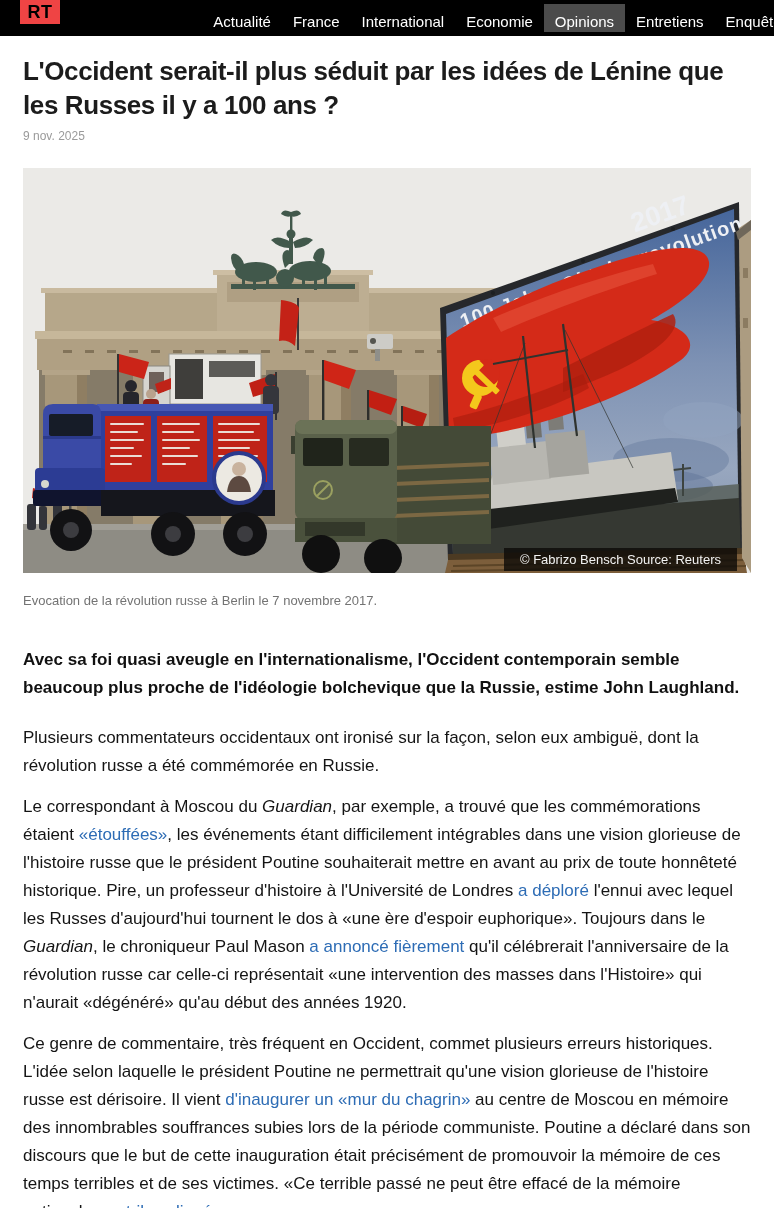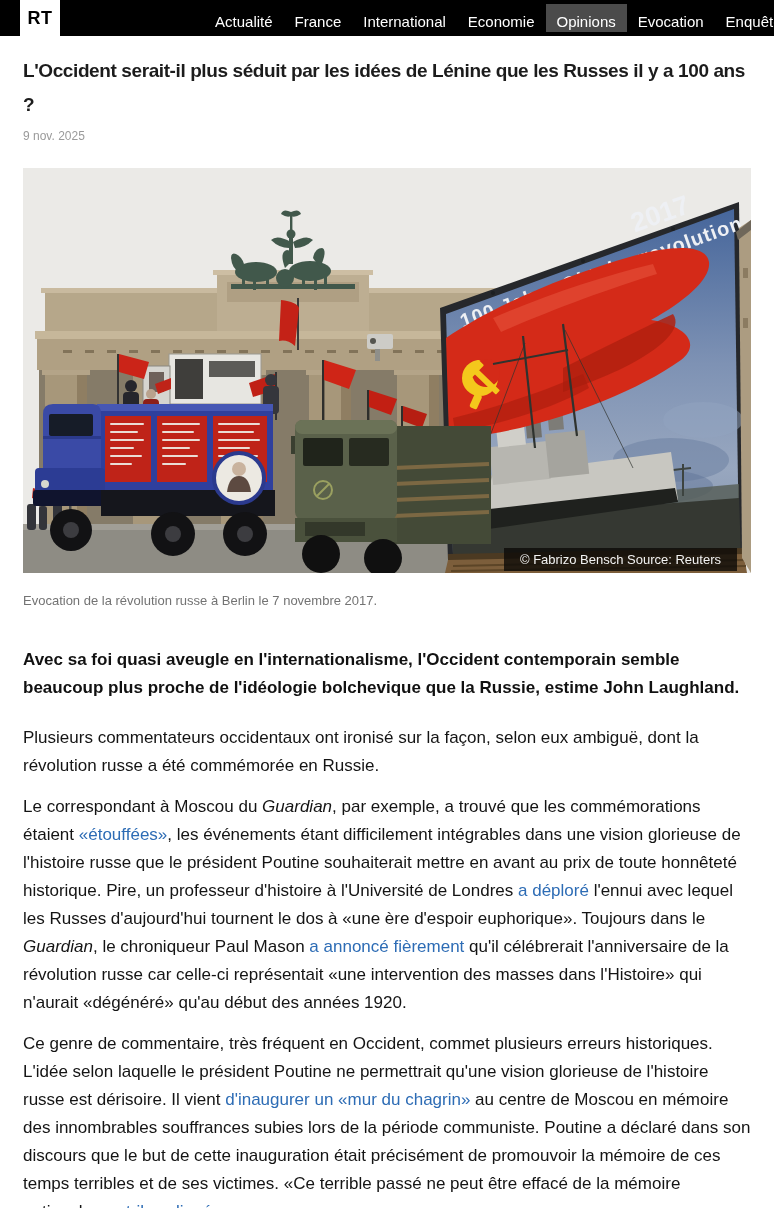--- a/index.html
+++ b/index.html
@@ -4,38 +4,38 @@
 <style>
   html,body{margin:0;padding:0;}
   body{
     width:774px; background:#ffffff; color:#111;
     font-family:"Liberation Sans", sans-serif;
     -webkit-font-smoothing:antialiased;
   }
   
   .topbar{position:relative;height:36px;background:#000;overflow:hidden;}
   .logo{
-    position:absolute;left:20px;top:0;width:40px;height:36px;
-    background:#ffffff;color:#000;font-weight:bold;font-size:18px;
+    position:absolute;left:20px;top:0;width:40px;height:24px;
+    background:#ef4444;color:#000;font-weight:bold;font-size:18px;
     display:flex;align-items:center;justify-content:center;letter-spacing:.5px;
     text-decoration:none;cursor:pointer;
   }
   .topbar nav ul{
     position:absolute;right:-26px;top:0;height:36px;margin:0;padding:0;
     list-style:none;display:flex;align-items:center;
   }
   .topbar nav li{
     color:#fff;font-size:15px;height:28px;line-height:36px;padding:0 11px;
     white-space:nowrap;cursor:pointer;
   }
   .topbar nav li.active{background:#4b4b4b;}
   
   main{width:728px;margin:0 23px;}
   h1{
-    font-size:19px;line-height:34px;font-weight:bold;letter-spacing:-.4px;
+    font-size:26px;line-height:34px;font-weight:bold;letter-spacing:-.4px;
     color:#1c1c1c;margin:18px 0 7px;
   }
   .date{font-size:12px;color:#9a9a9a;}
   figure.hero{position:relative;width:728px;height:405px;margin:25px 0 0;padding:0;}
   figure.hero svg{display:block;}
   .credit{
     position:absolute;right:14px;bottom:2px;background:rgba(12,10,8,.8);
     color:#f2f2f2;font-size:13px;padding:4px 16px;white-space:nowrap;
   }
   .caption{font-size:13px;color:#737373;margin-top:20px;}
@@ -50,21 +50,21 @@
 
 <header class="topbar">
   <a class="logo">RT</a>
   <nav>
     <ul>
       <li>Actualité</li>
       <li>France</li>
       <li>International</li>
       <li>Economie</li>
       <li class="active">Opinions</li>
-      <li>Evocation</li>
+      <li>Entretiens</li>
       <li>Enquêtes</li>
     </ul>
   </nav>
 </header>
 
 <main>
   <h1>L'Occident serait-il plus séduit par les idées de Lénine que les Russes il y a 100 ans ?</h1>
   <div class="date">9 nov. 2025</div>
 
   <figure class="hero">

